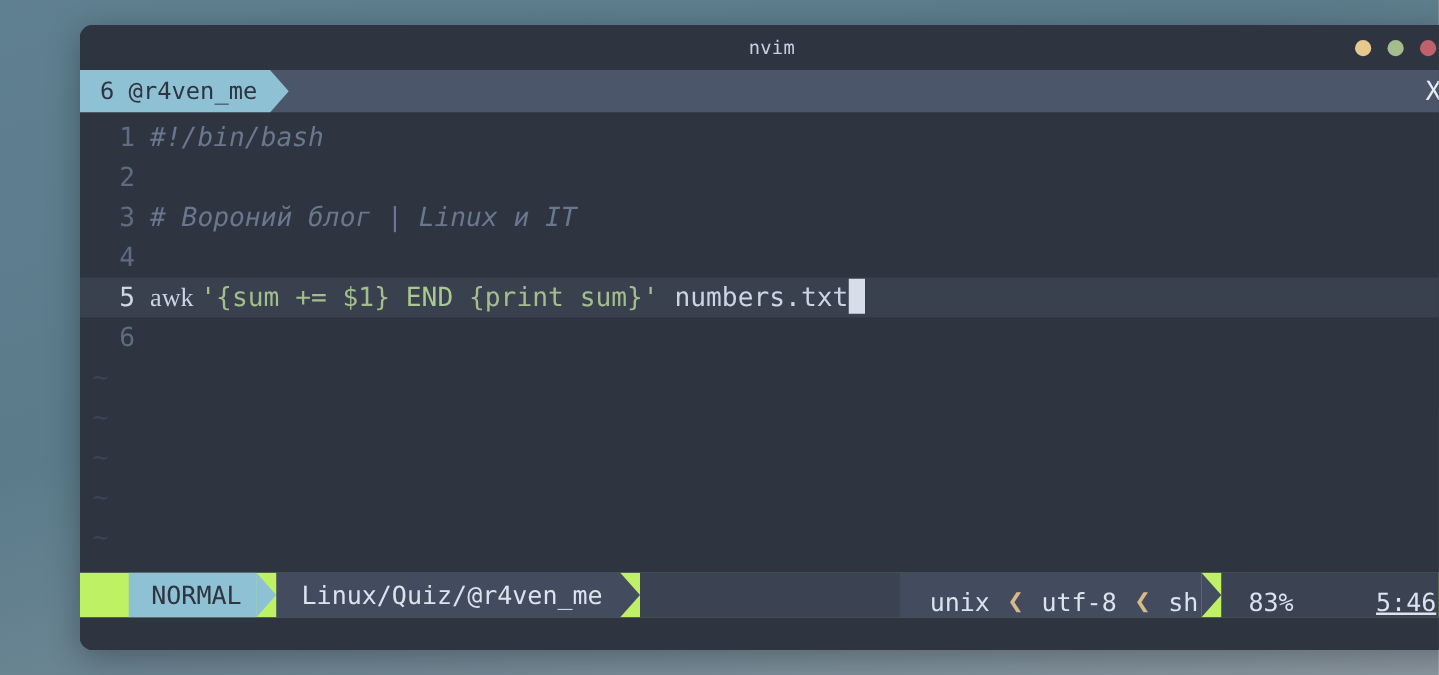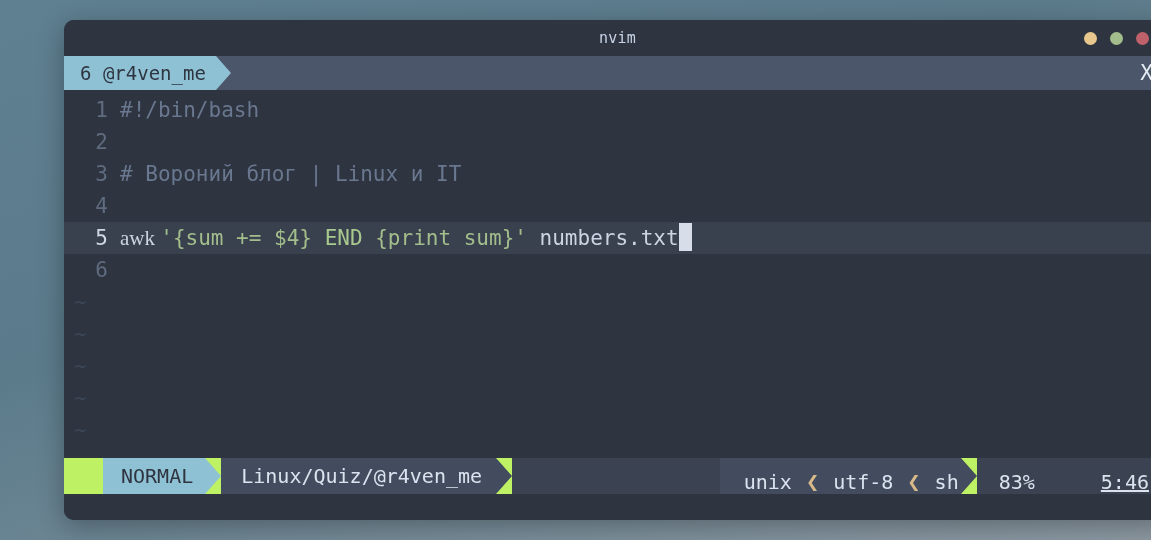--- a/index.html
+++ b/index.html
@@ -145,21 +145,21 @@
     flex: 0 0 56px;
     text-align: left;
     padding-left: 10px;
     color: #3c4656;
     box-sizing: border-box;
   }
   .c-plain  { color: #cbd4e3; font-family: Liberation Serif, serif; }
   .c-str    { color: #a3be8c; }
   .c-kw     { color: #a9c98e; }
   .c-file   { color: #cbd4e3; }
-  .comment  { color: #69778f; }
+  .comment  { color: #69778f; font-style: italic; }
   .cursor {
     display: inline-block;
     width: 13px;
     height: 28px;
     background: #d8dee9;
     vertical-align: -6px;
   }
 
   
   #statusline {
@@ -276,21 +276,21 @@
       <span class="code comment"># Вороний блог | Linux и IT</span>
     </div>
 
     <div class="eline">
       <span class="lnum">4</span>
       <span class="code comment"></span>
     </div>
 
     <div class="eline current">
       <span class="lnum">5</span>
-      <span class="code"><span class="c-plain">awk </span><span class="c-str">'{sum += $4} </span><span class="c-kw">END </span><span class="c-str">{print sum}'</span><span class="c-file"> numbers.txt</span><span class="cursor"></span></span>
+      <span class="code"><span class="c-plain">awk </span><span class="c-str">'{sum += $1} </span><span class="c-kw">END </span><span class="c-str">{print sum}'</span><span class="c-file"> numbers.txt</span><span class="cursor"></span></span>
     </div>
 
     <div class="eline">
       <span class="lnum">6</span>
       <span class="code comment"></span>
     </div>
 
     <div class="tilde-row">
       <span class="tilde">~</span>
     </div>

